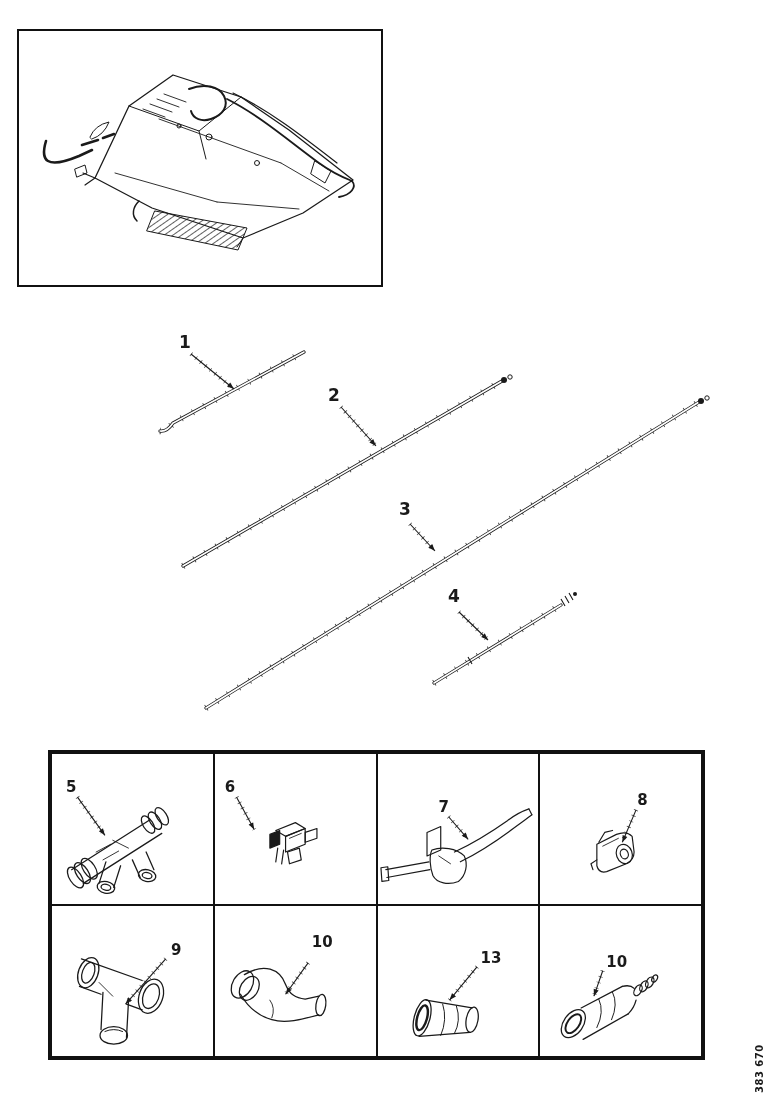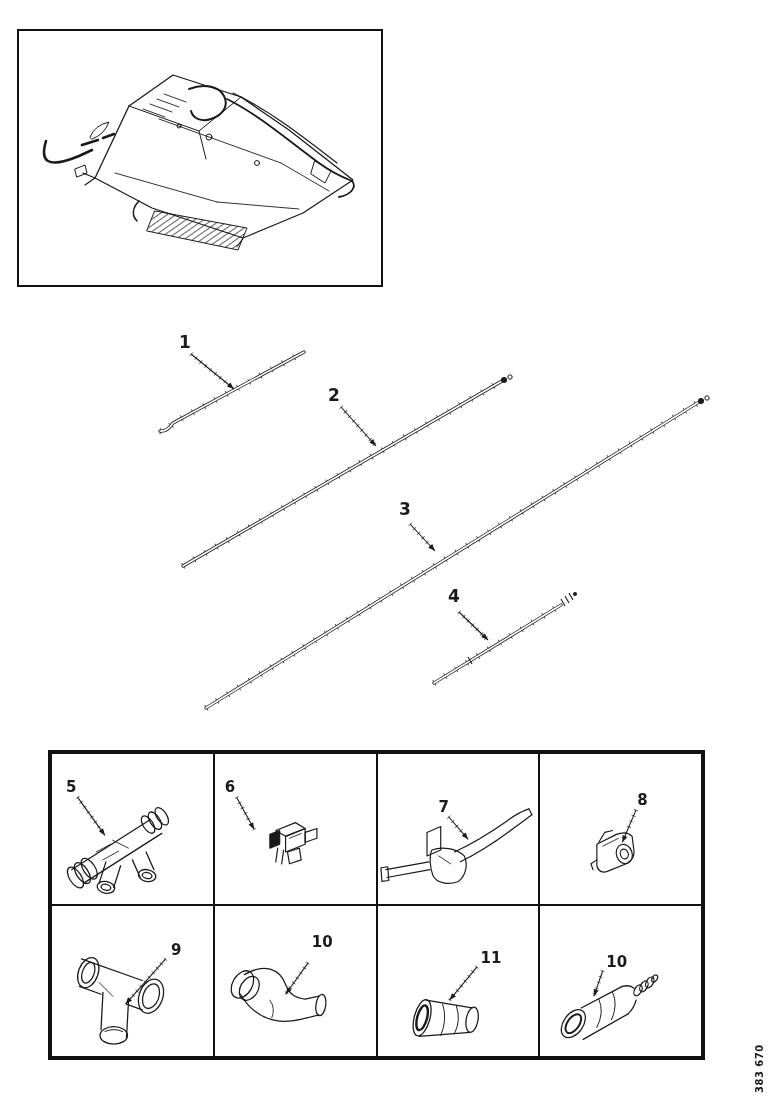--- a/index.html
+++ b/index.html
@@ -286,21 +286,21 @@
           <path d="M 49,96 L 96,104 M 42,133 L 94,129"></path>
           <path d="M 66,100 Q 71,116 64,132 M 80,102 Q 85,117 78,130" stroke-width="1"></path>
           <ellipse cx="96" cy="116" rx="6" ry="13" transform="rotate(10 96 116)"></ellipse>
         </g>
         <g>
           <path class="leader-ticks" d="M 101,62 L 73,96"></path>
           <path class="leader" d="M 101,62 L 73,96"></path>
           <polygon class="arrow" points="73,96 75.5,88.9 79.5,92.2"></polygon>
         </g>
       </svg>
-      <span class="part-label" style="left:103px;top:45px">11</span>
+      <span class="part-label" style="left:103px;top:45px">13</span>
     </div>
 
     <div class="cell">
       <svg viewBox="0 0 164 153">
         <g class="sketch" stroke-width="1.3">
           <ellipse cx="34" cy="120" rx="10" ry="16" transform="rotate(35 34 120)"></ellipse>
           <ellipse cx="34" cy="120" rx="6" ry="11" transform="rotate(35 34 120)" stroke-width="2"></ellipse>
           <path d="M 42,104 L 84,82 M 44,136 L 90,110"></path>
           <path d="M 60,95 Q 66,108 58,124 M 74,88 Q 80,100 73,116" stroke-width="1"></path>
           <path d="M 84,82 Q 92,80 96,84 M 90,110 Q 96,104 98,96"></path>

